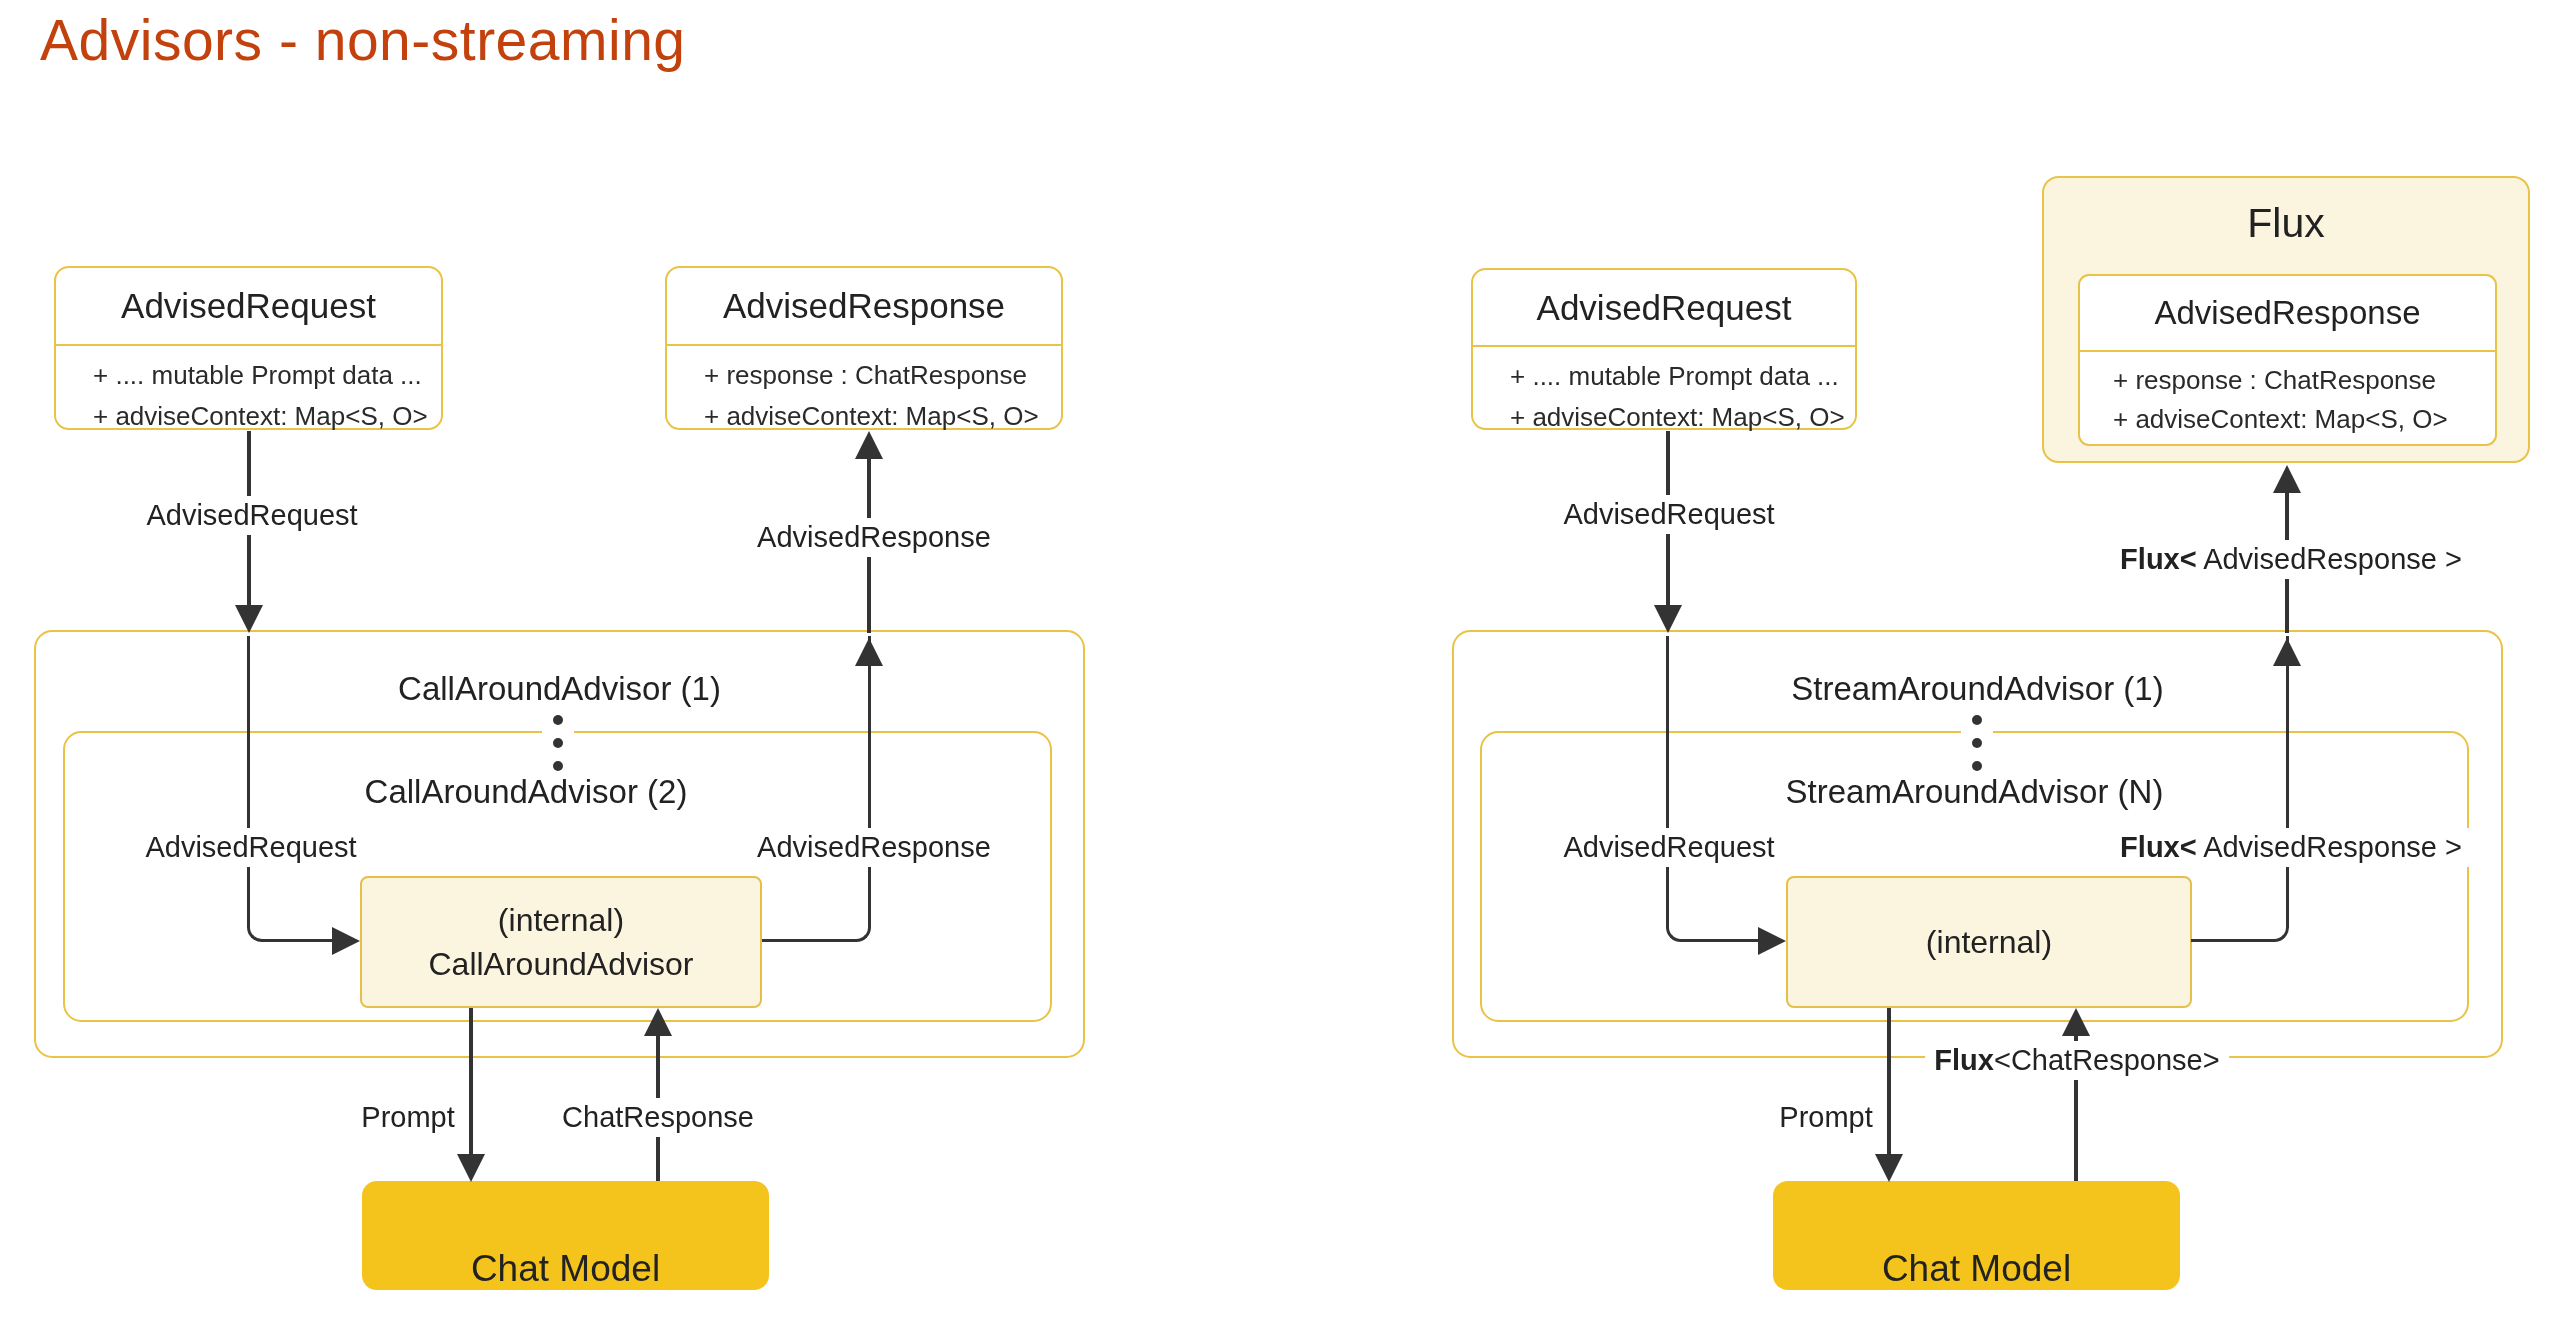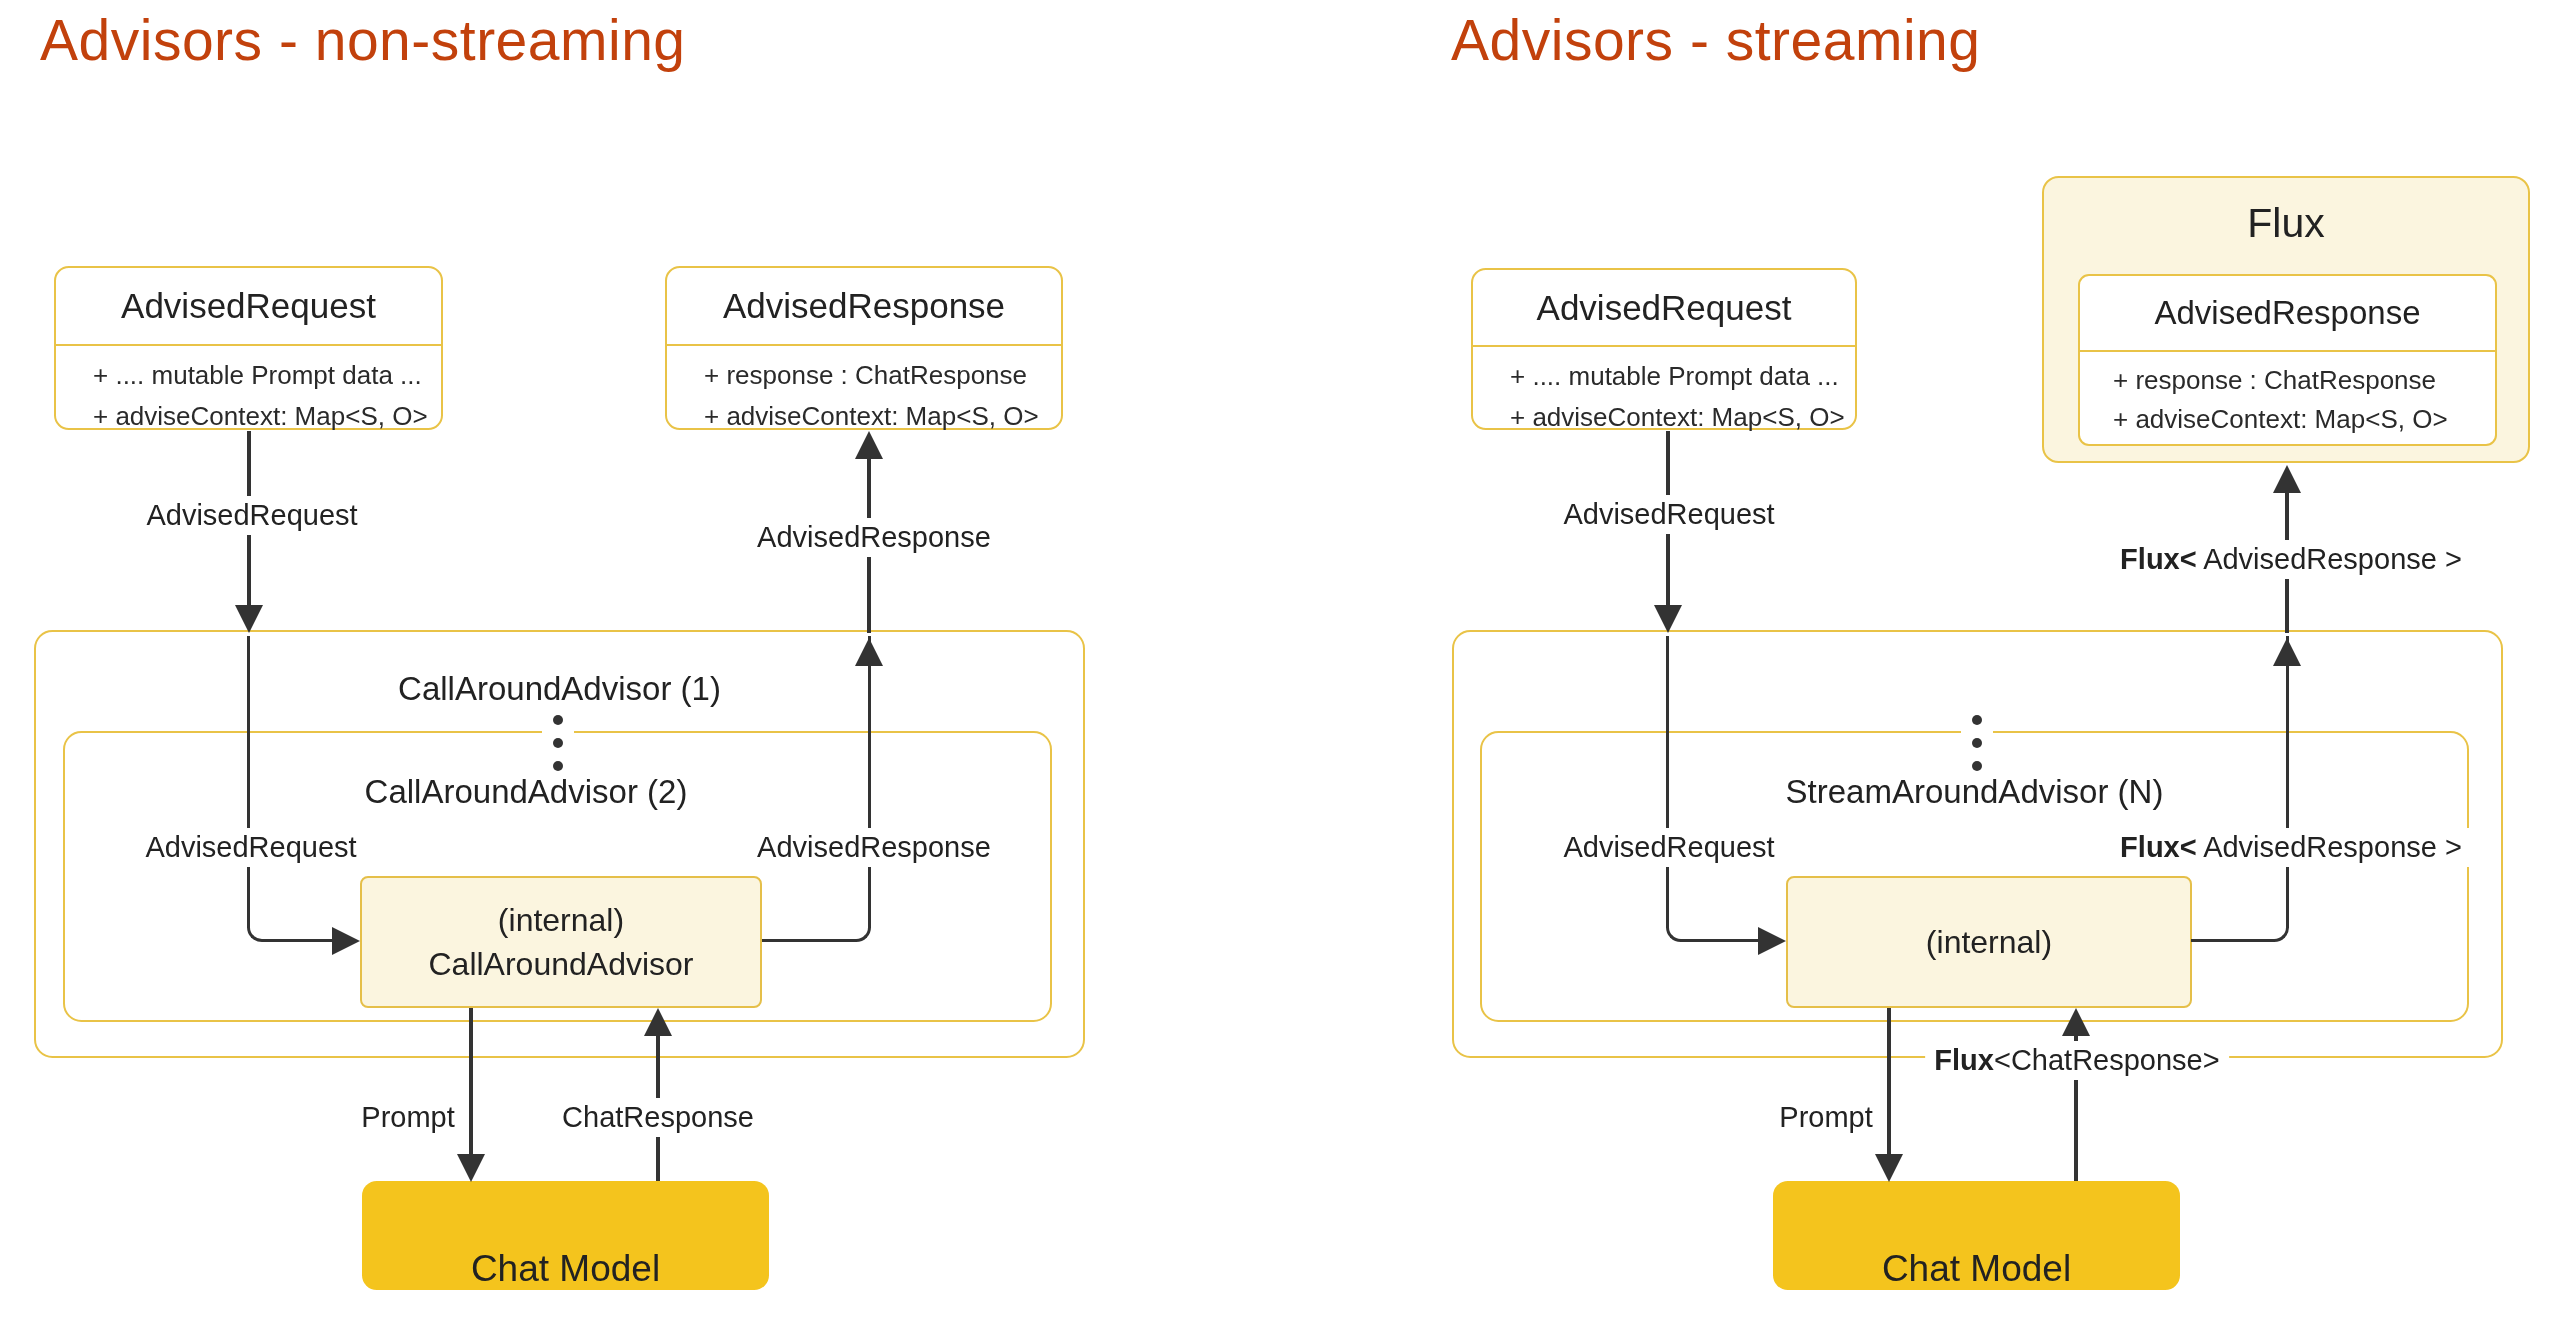--- a/index.html
+++ b/index.html
@@ -107,21 +107,20 @@
   <div class="abs vline" style="left:656px;top:1034px;height:147px;"></div>
   <div class="abs ah ah-up" style="left:644px;top:1008px;"></div>
 
   <div class="abs lbl cx" style="left:252px;top:496px;">AdvisedRequest</div>
   <div class="abs lbl cx" style="left:874px;top:518px;">AdvisedResponse</div>
   <div class="abs lbl cx" style="left:251px;top:828px;">AdvisedRequest</div>
   <div class="abs lbl cx" style="left:874px;top:828px;">AdvisedResponse</div>
   <div class="abs lbl rx" style="left:464px;top:1098px;">Prompt</div>
   <div class="abs lbl cx" style="left:658px;top:1098px;">ChatResponse</div>
 
-  <div class="abs diagram-title" style="left:1451px;top:7.4px;">Advisors - streaming</div>
 
   <div class="abs classbox" style="left:1471px;top:268px;width:386px;height:162px;">
     <div class="cb-title" style="height:77px;">AdvisedRequest</div>
     <div class="cb-body">
       <div>+ .... mutable Prompt data ...</div>
       <div>+ adviseContext: Map&lt;S, O&gt;</div>
     </div>
   </div>
 
   <div class="abs fluxbox" style="left:2042px;top:176px;width:488px;height:287px;">
@@ -129,20 +128,21 @@
     <div class="classbox" style="position:absolute;left:34px;top:96px;width:419px;height:172px;border-radius:11px;">
       <div class="cb-title" style="height:76px;font-size:33px;">AdvisedResponse</div>
       <div class="cb-body" style="padding-left:33px;line-height:39px;">
         <div>+ response : ChatResponse</div>
         <div>+ adviseContext: Map&lt;S, O&gt;</div>
       </div>
     </div>
   </div>
 
   <div class="abs bigbox" style="left:1452px;top:630px;width:1051px;height:428px;"></div>
+  <div class="abs bigbox-title" style="left:1452px;top:670px;width:1051px;">StreamAroundAdvisor (1)</div>
 
   <div class="abs bigbox" style="left:1480px;top:731px;width:989px;height:291px;"></div>
   <div class="abs bigbox-title" style="left:1480px;top:773px;width:989px;">StreamAroundAdvisor (N)</div>
 
   <div class="abs dots" style="left:1977px;top:708px;">
     <span class="dot"></span>
     <span class="dot"></span>
     <span class="dot"></span>
   </div>
 

